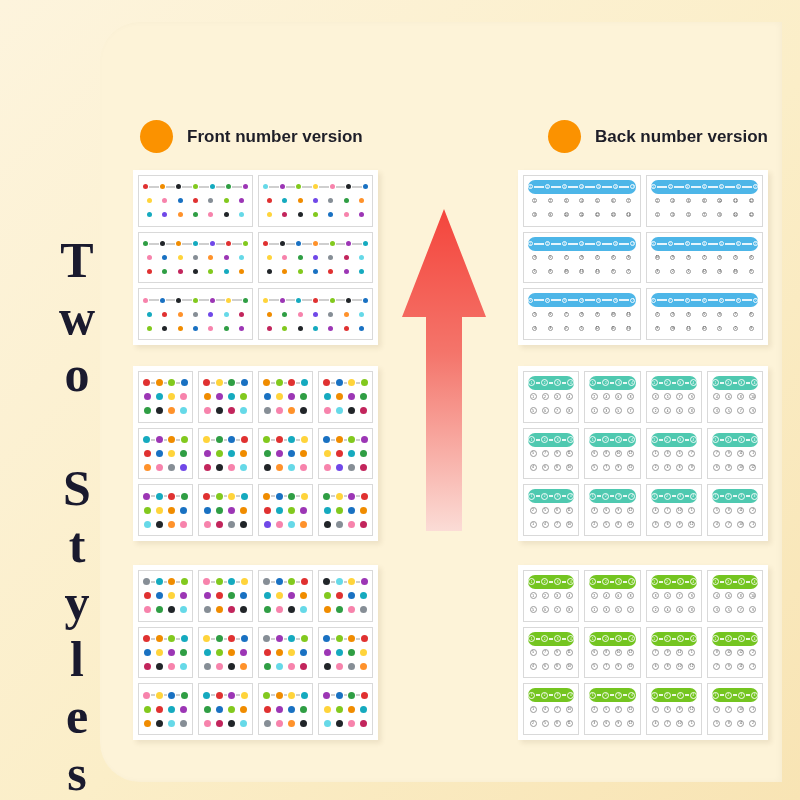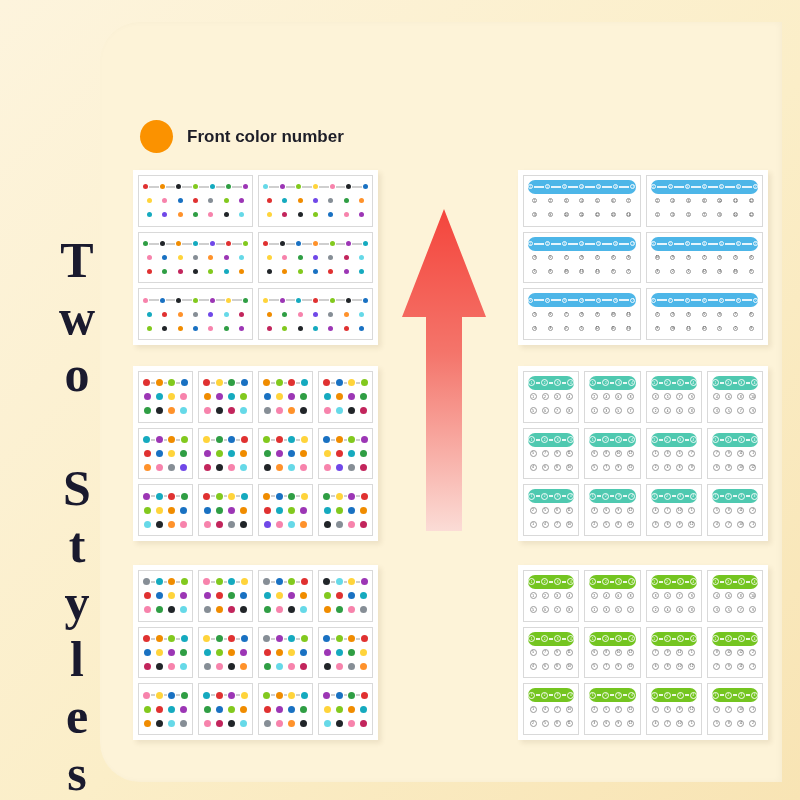--- a/index.html
+++ b/index.html
@@ -164,23 +164,27 @@
 
 <div class="page">
 
   <div class="card"></div>
 
   <div class="side-title">Two Styles</div>
 
 
   <div class="heading" id="heading-front">
     <span class="dot"></span>
-    <span class="htext">Front color number</span>
+    <span class="htext">Front number version</span>
   </div>
 
+  <div class="heading" id="heading-back">
+    <span class="dot"></span>
+    <span class="htext">Back number version</span>
+  </div>
 
   <div class="arrow-wrap">
     <svg width="92" height="330" viewBox="0 0 92 330">
       <defs>
         <linearGradient id="arrowgrad" x1="0" y1="0" x2="0" y2="1">
           <stop offset="0%" stop-color="#f4453c"></stop>
           <stop offset="45%" stop-color="#f4756b"></stop>
           <stop offset="100%" stop-color="#fbdcd6"></stop>
         </linearGradient>
       </defs>

